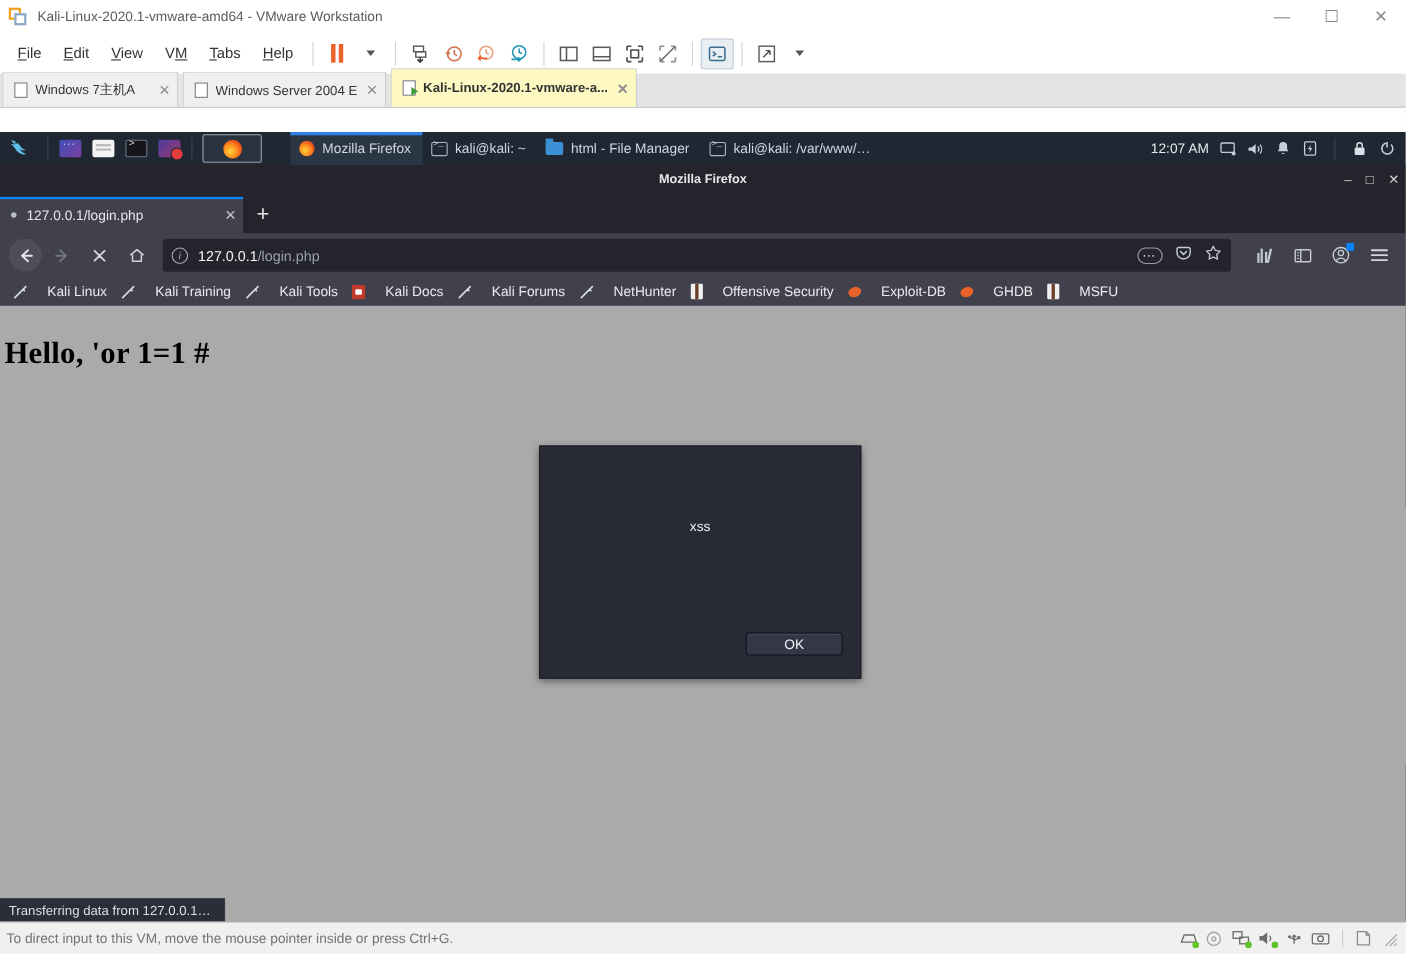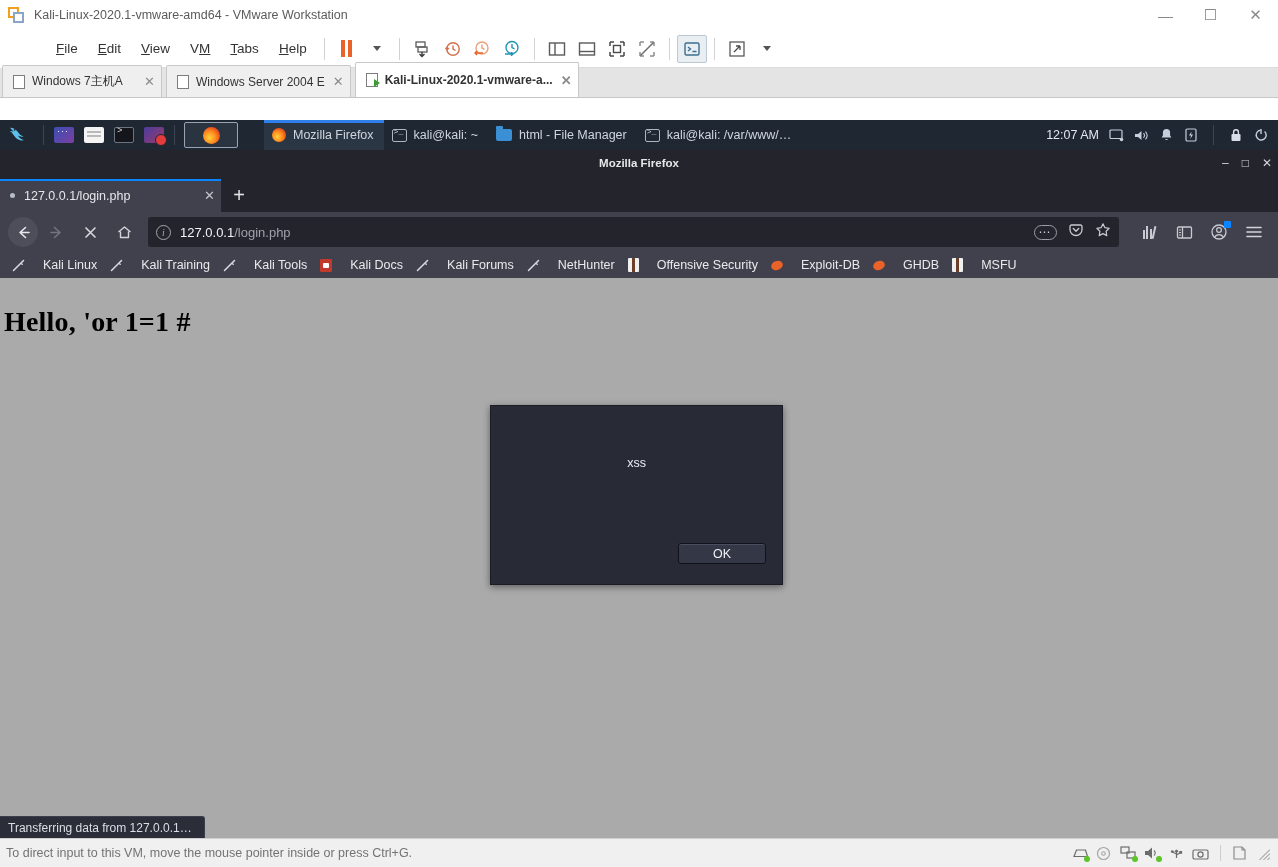--- a/index.html
+++ b/index.html
@@ -22,40 +22,40 @@
   .vmw-logo .sq2 { position: absolute; left: 5px; top: 5px; width: 11px; height: 11px;
     border: 2px solid #8aa5c8; background: #fff; }
   .vmw-title-text { font-size: 12.5px; color: #5b5b5b; margin-left: 9px;
     white-space: nowrap; }
   .vmw-wctl { position: absolute; right: 0; top: 0; height: 30px; display: flex; }
   .vmw-wctl div { width: 45px; height: 30px; display: flex; align-items: center;
     justify-content: center; color: #8a8a8a; font-size: 15px; }
 
   
   .vmw-menubar { height: 38px; background: #ffffff; display: flex; align-items: center;
-    padding-left: 6px; border-bottom: 1px solid #dcdcdc; margin-left: 40px; }
+    padding-left: 6px; border-bottom: 1px solid #dcdcdc; }
   .vmw-menu-item { font-size: 13.5px; color: #333; padding: 4px 10px; cursor: default;
     white-space: nowrap; }
   .vmw-menu-item u { text-decoration: underline; }
   .vmw-tb-sep { width: 1px; height: 22px; background: #d2d2d2; margin: 0 7px; }
   .vmw-tb-btn { width: 30px; height: 28px; display: flex; align-items: center;
     justify-content: center; position: relative; }
   .vmw-tb-btn.active { background: #e9eef3; border: 1px solid #bcc8d4; border-radius: 2px; }
   .pause-icon { display: flex; gap: 3px; }
   .pause-icon span { width: 4px; height: 17px; background: #e8622a; display: block; }
   .caret-dn { width: 0; height: 0; border-left: 4px solid transparent;
     border-right: 4px solid transparent; border-top: 5px solid #555; }
 
   
   .vmw-tabstrip { height: 30px; background: #e4e4e4; display: flex; align-items: flex-end;
     padding-left: 2px; border-bottom: 1px solid #c6c6c6; }
   .vm-tab { height: 32px; min-width: 160px; background: #efefef; border: 1px solid #c8c8c8;
     border-bottom: none; margin-right: 4px; display: flex; align-items: center;
     padding: 0 6px 0 10px; font-size: 12px; color: #333; border-radius: 2px 2px 0 0; }
-  .vm-tab.active { background: #ffffff; font-weight: bold; height: 35px; justify-content: flex-end; }
+  .vm-tab.active { background: #fef9c3; font-weight: bold; height: 35px; justify-content: flex-end; }
   .vm-tab .doc-ico { width: 12px; height: 14px; border: 1.6px solid #7d7d7d;
     position: relative; flex: 0 0 auto; margin-right: 7px; background: #fff; }
   .vm-tab.active .doc-ico::after { content: ''; position: absolute; right: -3px; bottom: -1px;
     width: 0; height: 0; border-left: 6px solid #3b9b35; border-top: 4px solid transparent;
     border-bottom: 4px solid transparent; }
   .vm-tab .tlabel { white-space: nowrap; overflow: hidden; text-overflow: ellipsis; flex: 1; }
   .vm-tab .tclose { margin-left: 8px; color: #8c8c8c; font-size: 13px; flex: 0 0 auto; }
 
   
   .guest {
@@ -171,21 +171,21 @@
     flex: 0 0 auto; position: relative; }
   .ico-kdocs::after { content: ''; position: absolute; left: 3px; top: 4px; width: 6px;
     height: 5px; background: #fff; border-radius: 1px; }
 
   
   .ff-page { flex: 1; background: #aaaaaa; position: relative; }
   .page-h { font-family: "Liberation Serif", serif; font-weight: bold; font-size: 28px;
     color: #000; padding: 28px 0 0 4px; letter-spacing: .2px; }
 
   
-  .alert { position: absolute; left: 490px; top: 127px; width: 293px; height: 180px;
+  .alert { position: absolute; left: 490px; top: 127px; width: 293px; height: 212px;
     background: #282a36; border: 1px solid #1b1d26;
     box-shadow: 0 2px 7px rgba(0,0,0,.45); display: flex; flex-direction: column; }
   .alert .msg { flex: 1; display: flex; align-items: center; justify-content: center;
     color: #eceef5; font-size: 12.5px; padding-bottom: 24px; }
   .alert .btnrow { display: flex; justify-content: flex-end; padding: 0 16px 20px 0; }
   .alert .ok { width: 88px; height: 21px; background: #343746; border: 1px solid #11131a;
     border-radius: 3px; color: #f0f1f6; font-size: 12.5px; display: flex;
     align-items: center; justify-content: center; box-shadow: inset 0 1px 0 #4a4e60; }
 
   

